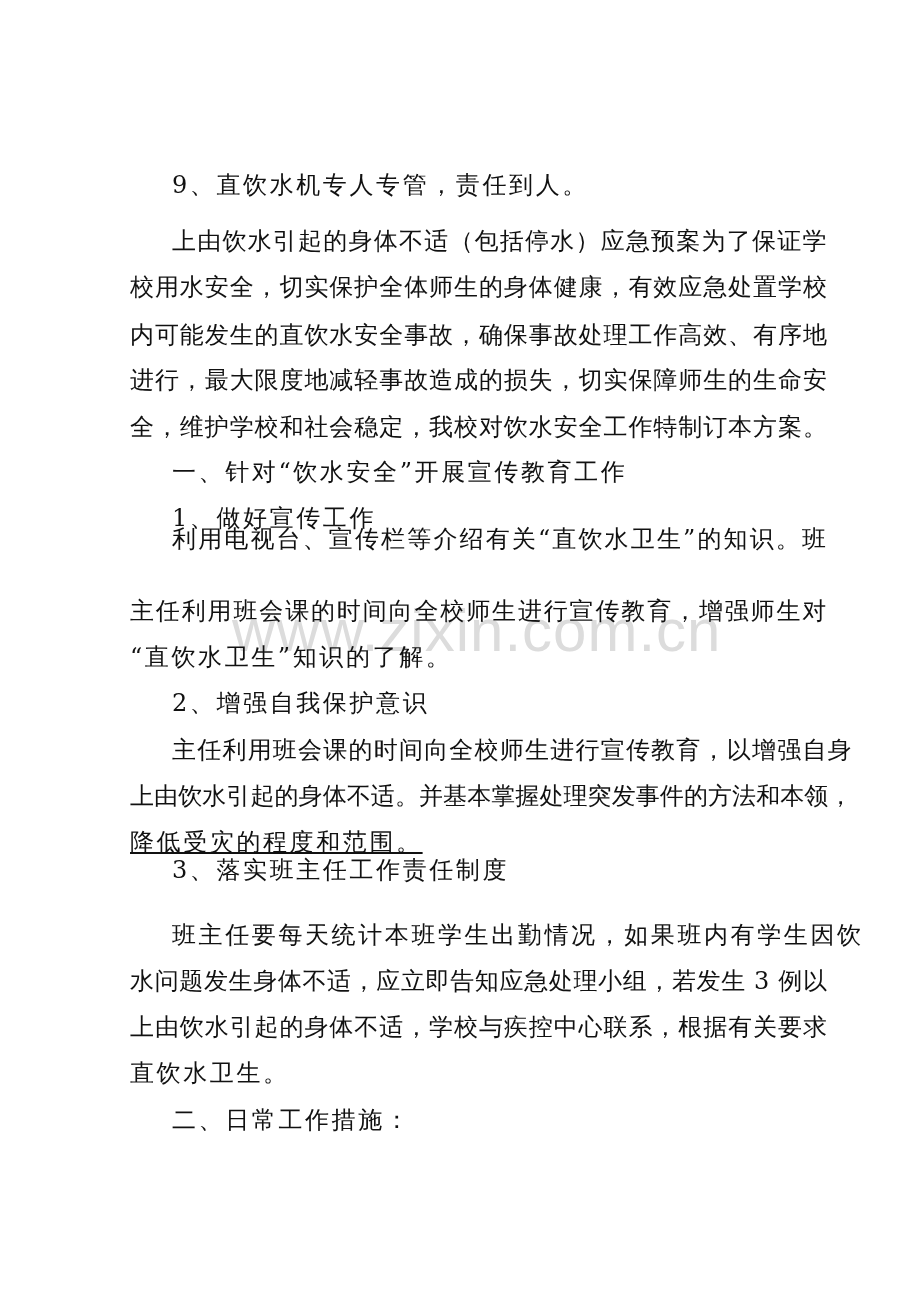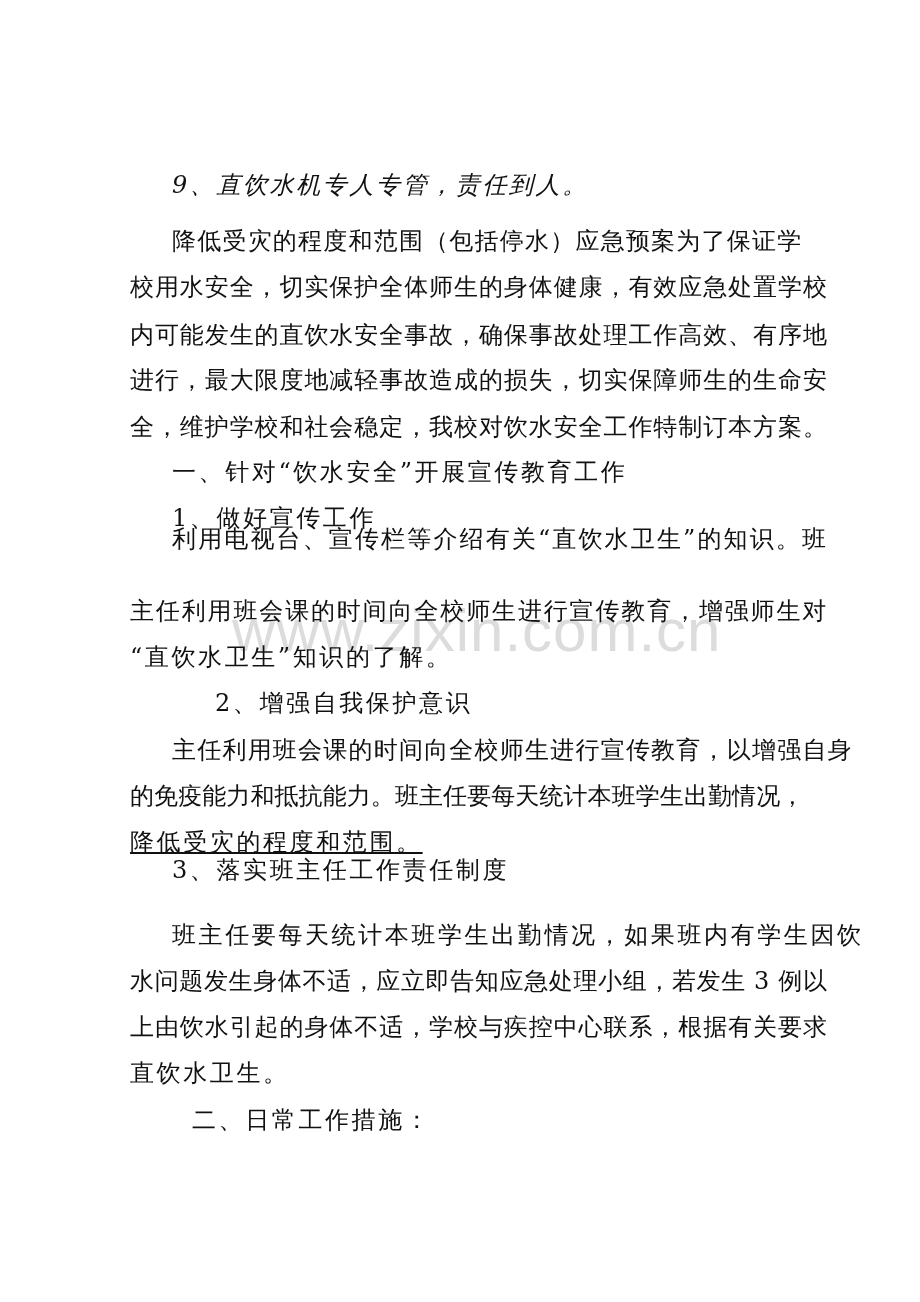--- a/index.html
+++ b/index.html
@@ -45,35 +45,35 @@
       z-index: 0;
     }
     .content { position: relative; z-index: 1; }
   </style>
 </head>
 <body>
 
 <div class="page">
   <div class="watermark">www.zixin.com.cn</div>
   <div class="content" id="doc-body">
-      <div class="line" style="left: 172px; top: 170px; font-style: italic;">9、直饮水机专人专管，责任到人。</div>
-      <div class="line" style="left: 172px; top: 226px; letter-spacing: 1.21538px;">降低受灾的程度和范围（包括停水）应急预案为了保证学</div>
+      <div class="line" style="left: 172px; top: 170px;">9、直饮水机专人专管，责任到人。</div>
+      <div class="line" style="left: 172px; top: 226px; letter-spacing: 1.21538px;">上由饮水引起的身体不适（包括停水）应急预案为了保证学</div>
       <div class="line" style="left: 130px; top: 272px; letter-spacing: 0.921429px;">校用水安全，切实保护全体师生的身体健康，有效应急处置学校</div>
       <div class="line" style="left: 130px; top: 320px; letter-spacing: 0.921429px;">内可能发生的直饮水安全事故，确保事故处理工作高效、有序地</div>
       <div class="line" style="left: 130px; top: 365px; letter-spacing: 0.921429px;">进行，最大限度地减轻事故造成的损失，切实保障师生的生命安</div>
       <div class="line" style="left: 130px; top: 412px; letter-spacing: 0.921429px;">全，维护学校和社会稳定，我校对饮水安全工作特制订本方案。</div>
       <div class="line" style="left: 172px; top: 457px;">一、针对“饮水安全”开展宣传教育工作</div>
       <div class="line" style="left: 172px; top: 503px;">1、做好宣传工作</div>
       <div class="line" style="left: 172px; top: 524px; letter-spacing: 2.13846px;">利用电视台、宣传栏等介绍有关“直饮水卫生”的知识。班</div>
       <div class="line" style="left: 130px; top: 596px; letter-spacing: 1.85926px;">主任利用班会课的时间向全校师生进行宣传教育，增强师生对</div>
       <div class="line" style="left: 130px; top: 642px;">“直饮水卫生”知识的了解。</div>
-      <div class="line" style="left: 172px; top: 688px; margin-left: 43px;">2、增强自我保护意识</div>
+      <div class="line" style="left: 172px; top: 688px;">2、增强自我保护意识</div>
       <div class="line" style="left: 172px; top: 735px; letter-spacing: 1.21538px;">主任利用班会课的时间向全校师生进行宣传教育，以增强自身</div>
-      <div class="line" style="left: 130px; top: 781px; letter-spacing: 0.0827586px;">的免疫能力和抵抗能力。班主任要每天统计本班学生出勤情况，</div>
+      <div class="line" style="left: 130px; top: 781px; letter-spacing: 0.0827586px;">上由饮水引起的身体不适。并基本掌握处理突发事件的方法和本领，</div>
       <div class="line" style="left: 130px; top: 827px; text-decoration: underline;">降低受灾的程度和范围。</div>
       <div class="line" style="left: 172px; top: 855px;">3、落实班主任工作责任制度</div>
       <div class="line" style="left: 172px; top: 920px;">班主任要每天统计本班学生出勤情况，如果班内有学生因饮</div>
       <div class="line" style="left: 130px; top: 966px; letter-spacing: 0.633333px;">水问题发生身体不适，应立即告知应急处理小组，若发生 3 例以</div>
       <div class="line" style="left: 130px; top: 1012px; letter-spacing: 0.921429px;">上由饮水引起的身体不适，学校与疾控中心联系，根据有关要求</div>
       <div class="line" style="left: 130px; top: 1058px;">直饮水卫生。</div>
-      <div class="line" style="left: 172px; top: 1105px; margin-left: 20px;">二、日常工作措施：</div>
+      <div class="line" style="left: 172px; top: 1105px;">二、日常工作措施：</div>
     </div>
 </div>
 
 </body></html>

